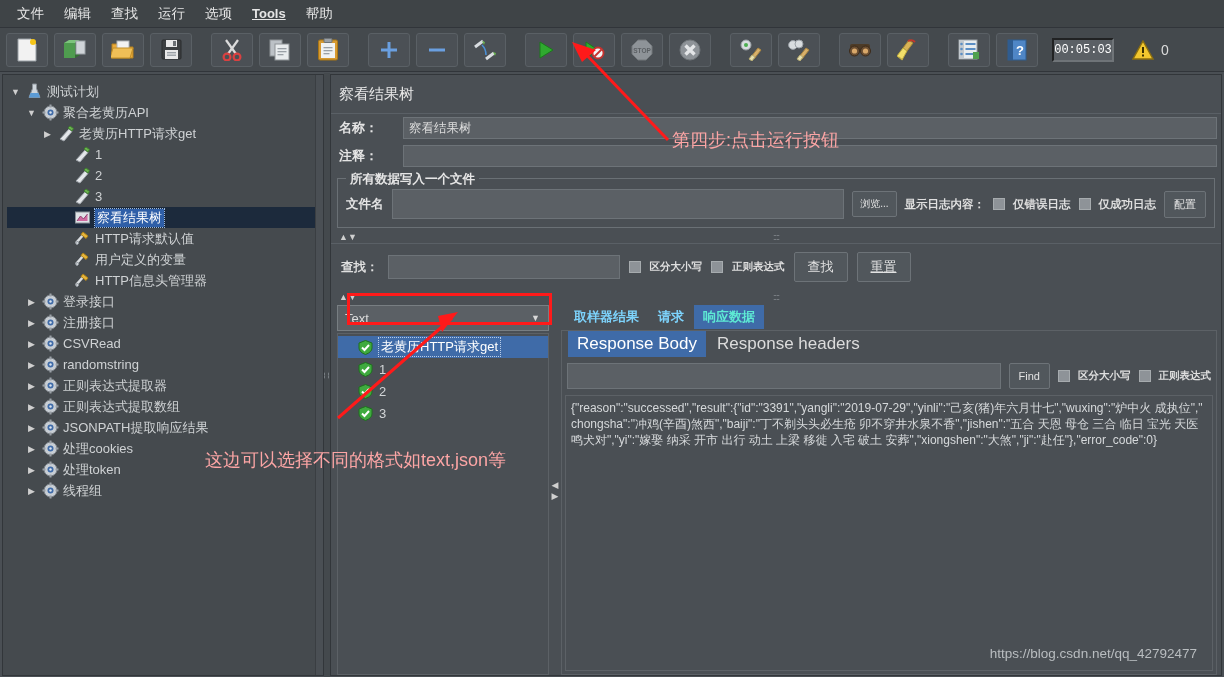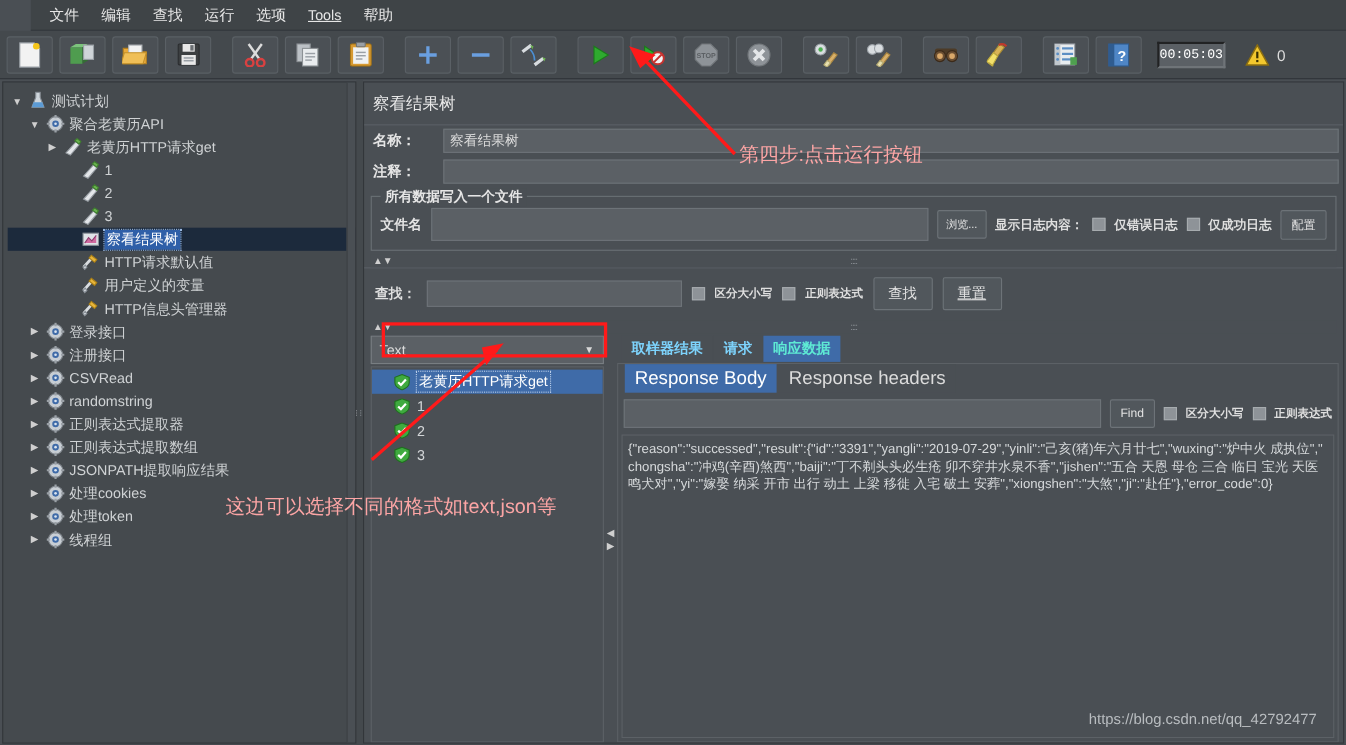--- a/index.html
+++ b/index.html
@@ -14,28 +14,27 @@
     position:relative;
   }
   .app { width:1224px; height:677px; position:relative; background:#4a4f54; }
 
   
   .menubar {
     height:28px; background:#3f4447;
     display:flex; align-items:center;
     padding-left:8px; gap:2px;
     border-bottom:1px solid #31353a;
-    margin-left:28px;
   }
   .menubar .mi {
     padding:4px 9px; font-size:13.5px; color:#e6e6e6;
     cursor:default; white-space:nowrap;
   }
   .menubar .mi.lat { font-size:13px; }
-  .menubar .mi.lat span.u { text-decoration:underline; }
+  .menubar .mi.lat span.u { text-decoration:underline;font-weight:bold; }
 
   
   .toolbar {
     height:44px; background:#44494d;
     display:flex; align-items:center;
     padding:0 6px; gap:6px;
     border-bottom:1px solid #31353a;
     position:relative;
   }
   .tbtn {

